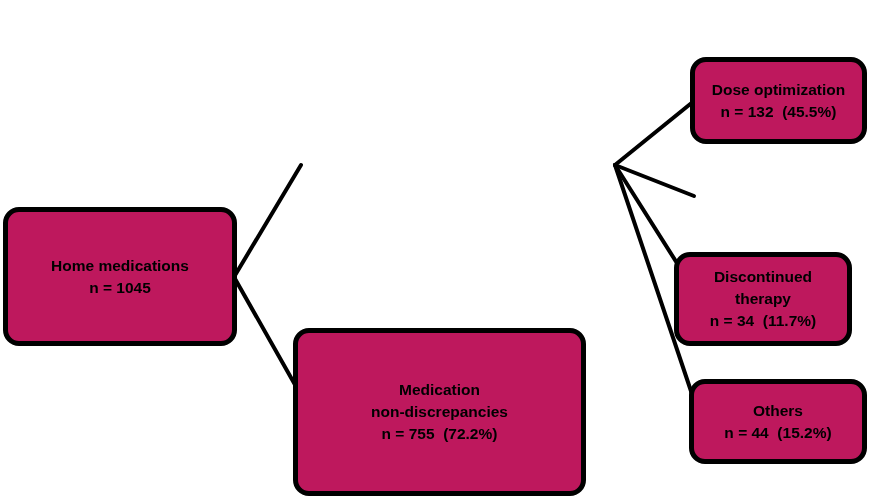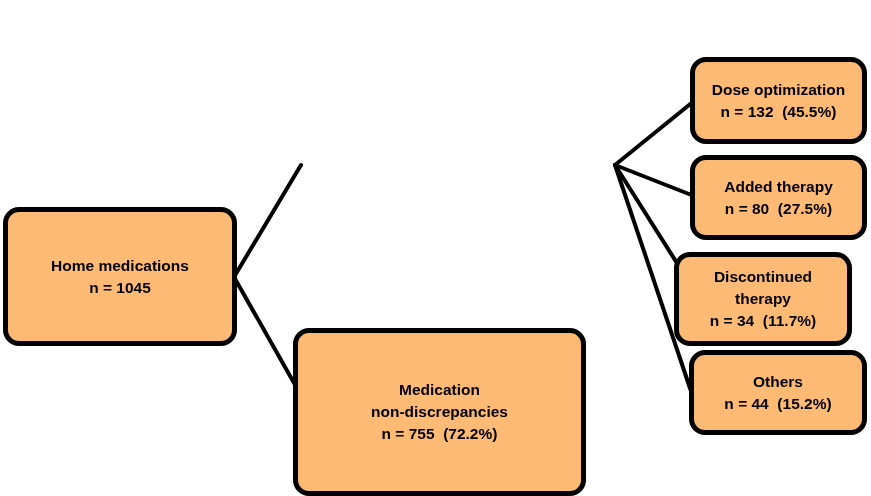--- a/index.html
+++ b/index.html
@@ -19,41 +19,41 @@
     width: 871px; height: 496px;
   }
   .edges line {
     stroke: #000000;
     stroke-width: 4;
     stroke-linecap: round;
   }
   .node {
     position: absolute;
     box-sizing: border-box;
-    background: #fdba74;
+    background: #be185d;
     border: 5px solid #000000;
     border-radius: 16px;
     display: flex;
     align-items: center;
     justify-content: center;
     text-align: center;
     font-weight: bold;
     font-size: 15.5px;
     line-height: 22px;
     color: #000000;
     white-space: pre-line;
     padding: 2px;
   }
   #node-home            { left: 3px;   top: 207px; width: 234px; height: 139px; }
   #node-discrepancies   { left: 297px; top: 97px;  width: 322px; height: 135px; }
   #node-non-discrepancies { left: 293px; top: 328px; width: 293px; height: 168px; }
   #node-dose            { left: 690px; top: 57px;  width: 177px; height: 87px; }
   #node-added           { left: 690px; top: 155px; width: 177px; height: 85px; }
   #node-discontinued    { left: 674px; top: 252px; width: 178px; height: 94px; }
-  #node-others          { left: 689px; top: 350px; width: 178px; height: 85px; }
+  #node-others          { left: 689px; top: 379px; width: 178px; height: 85px; }
 </style>
 </head>
 <body>
 
 <div class="canvas">
 
   <svg class="edges" width="871" height="496" viewBox="0 0 871 496" aria-hidden="true">
     <line x1="234" y1="277" x2="301" y2="165"></line>
     <line x1="234" y1="277" x2="298" y2="390"></line>
     <line x1="615" y1="165" x2="694" y2="101"></line>
@@ -66,22 +66,20 @@
 n = 1045</div>
 
 
   <div class="node" id="node-non-discrepancies">Medication
 non-discrepancies
 n = 755&nbsp; (72.2%)</div>
 
   <div class="node" id="node-dose">Dose optimization
 n = 132&nbsp; (45.5%)</div>
 
-  <div class="node" id="node-added">Added therapy
-n = 80&nbsp; (27.5%)</div>
 
   <div class="node" id="node-discontinued">Discontinued
 therapy
 n = 34&nbsp; (11.7%)</div>
 
   <div class="node" id="node-others">Others
 n = 44&nbsp; (15.2%)</div>
 </div>
 
 </body></html>

